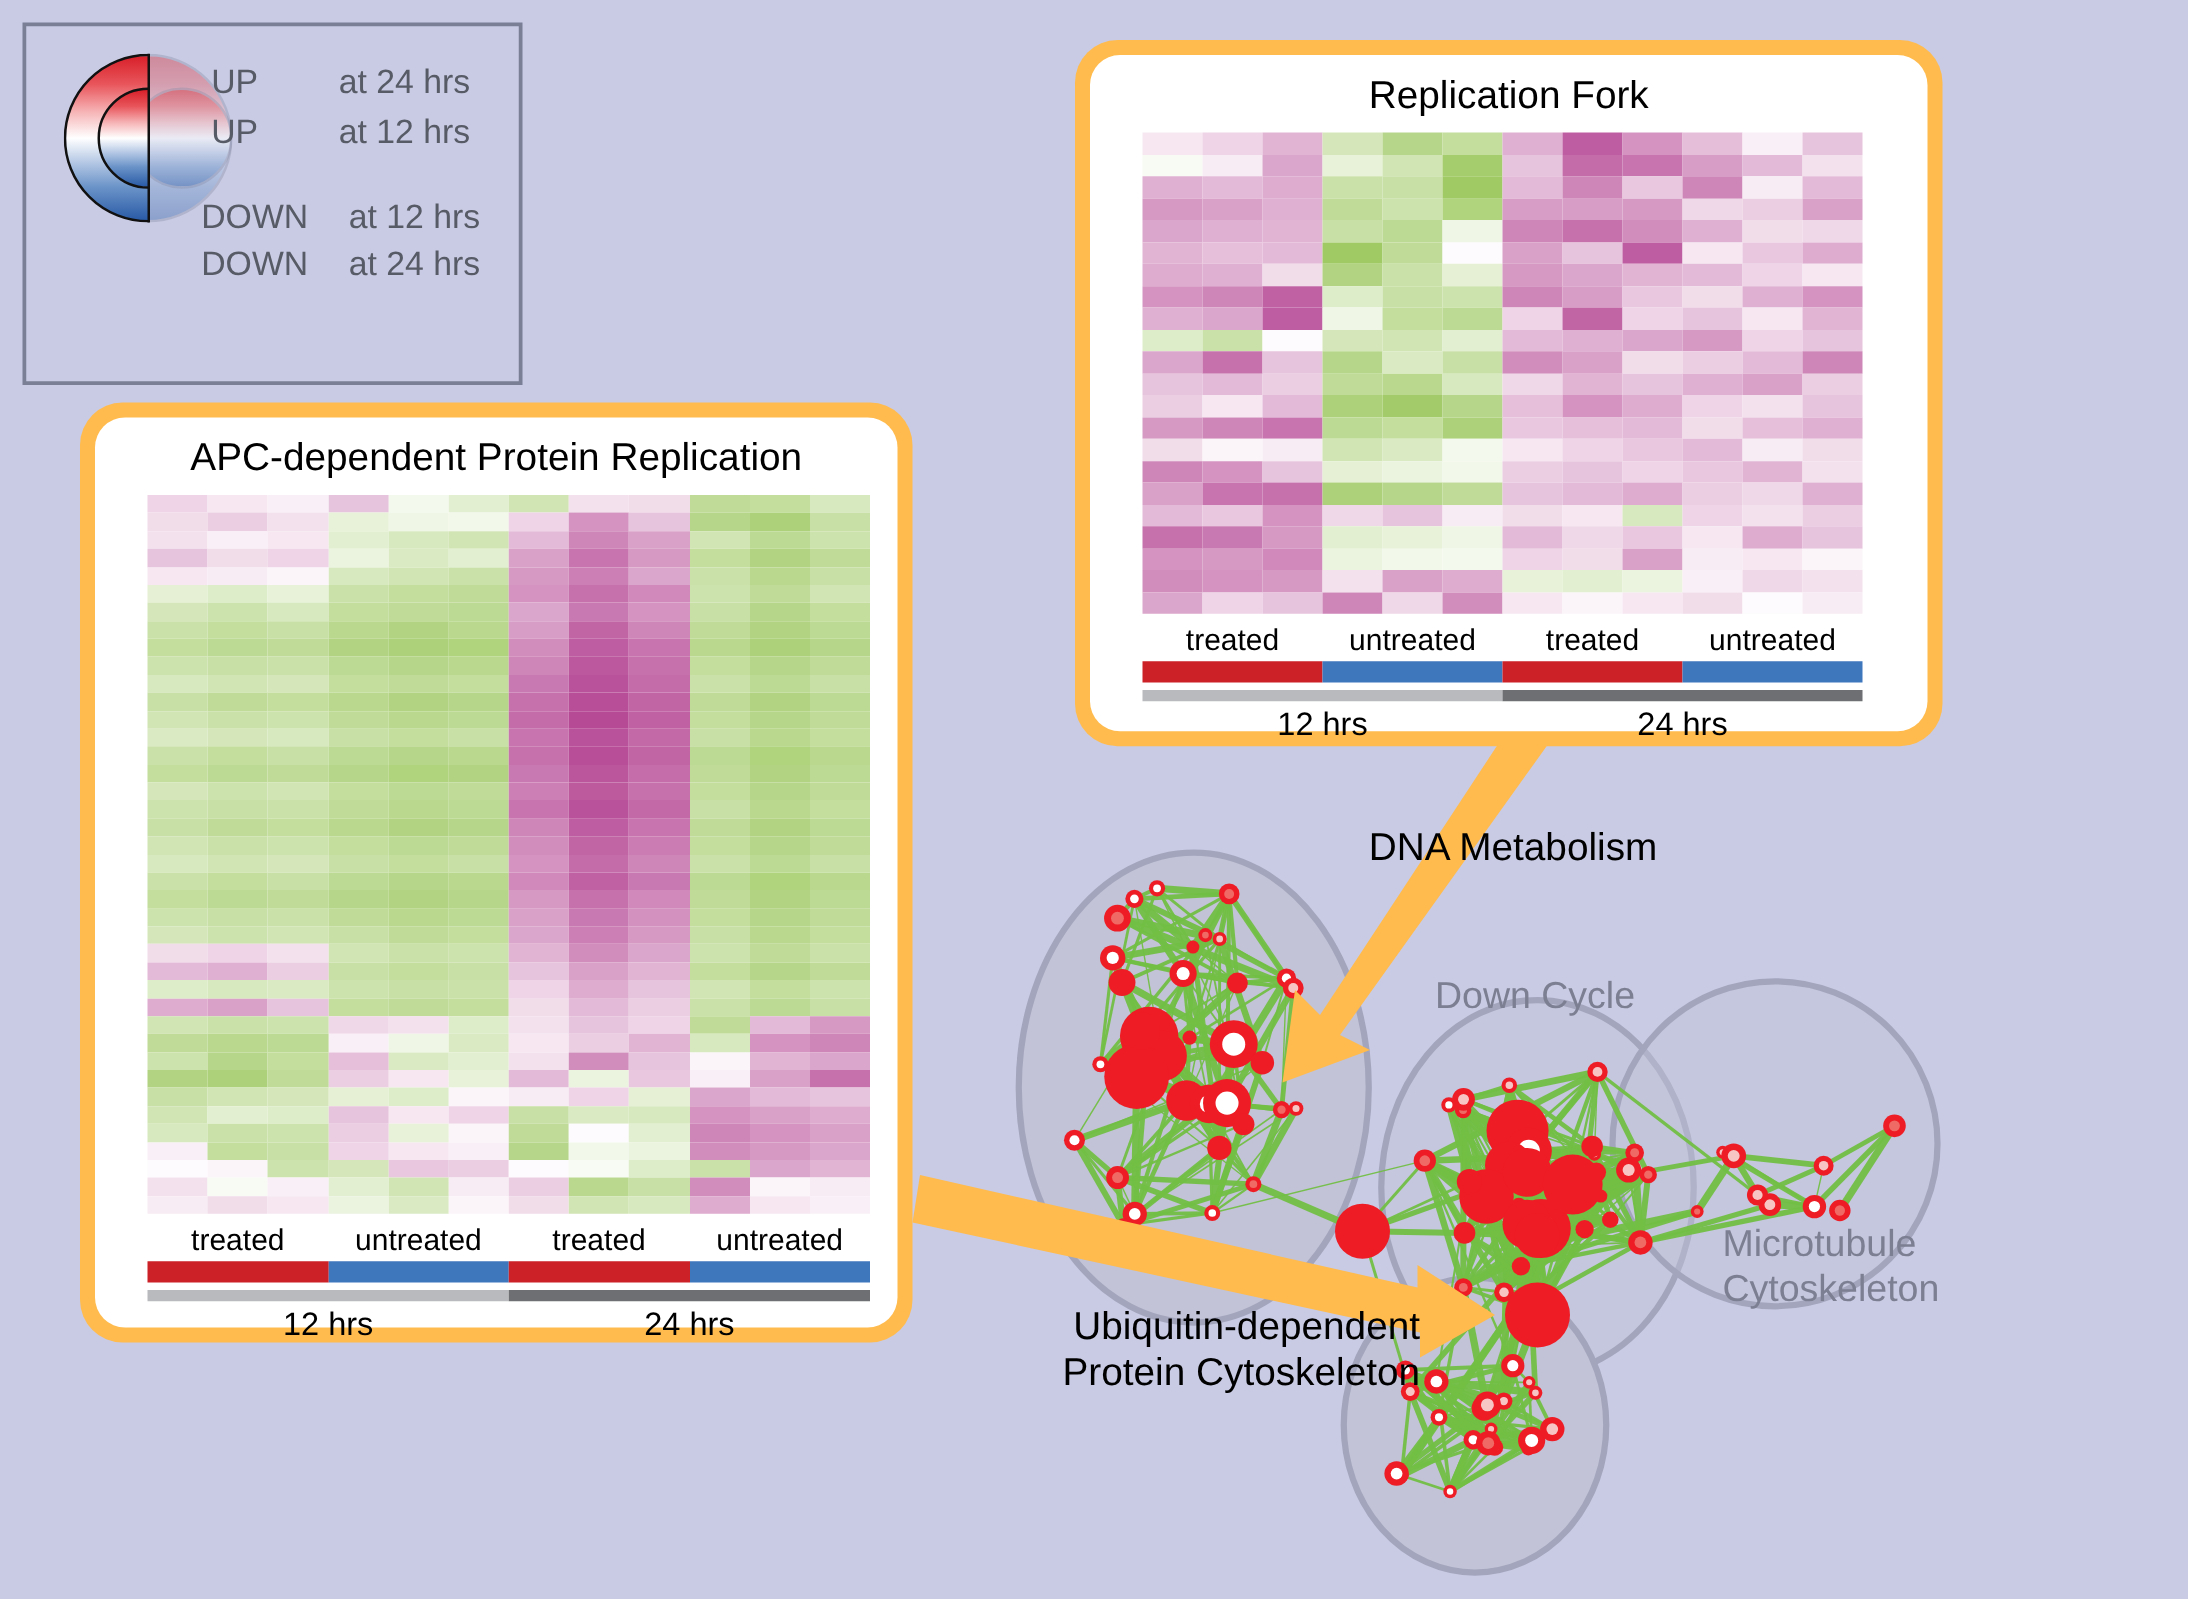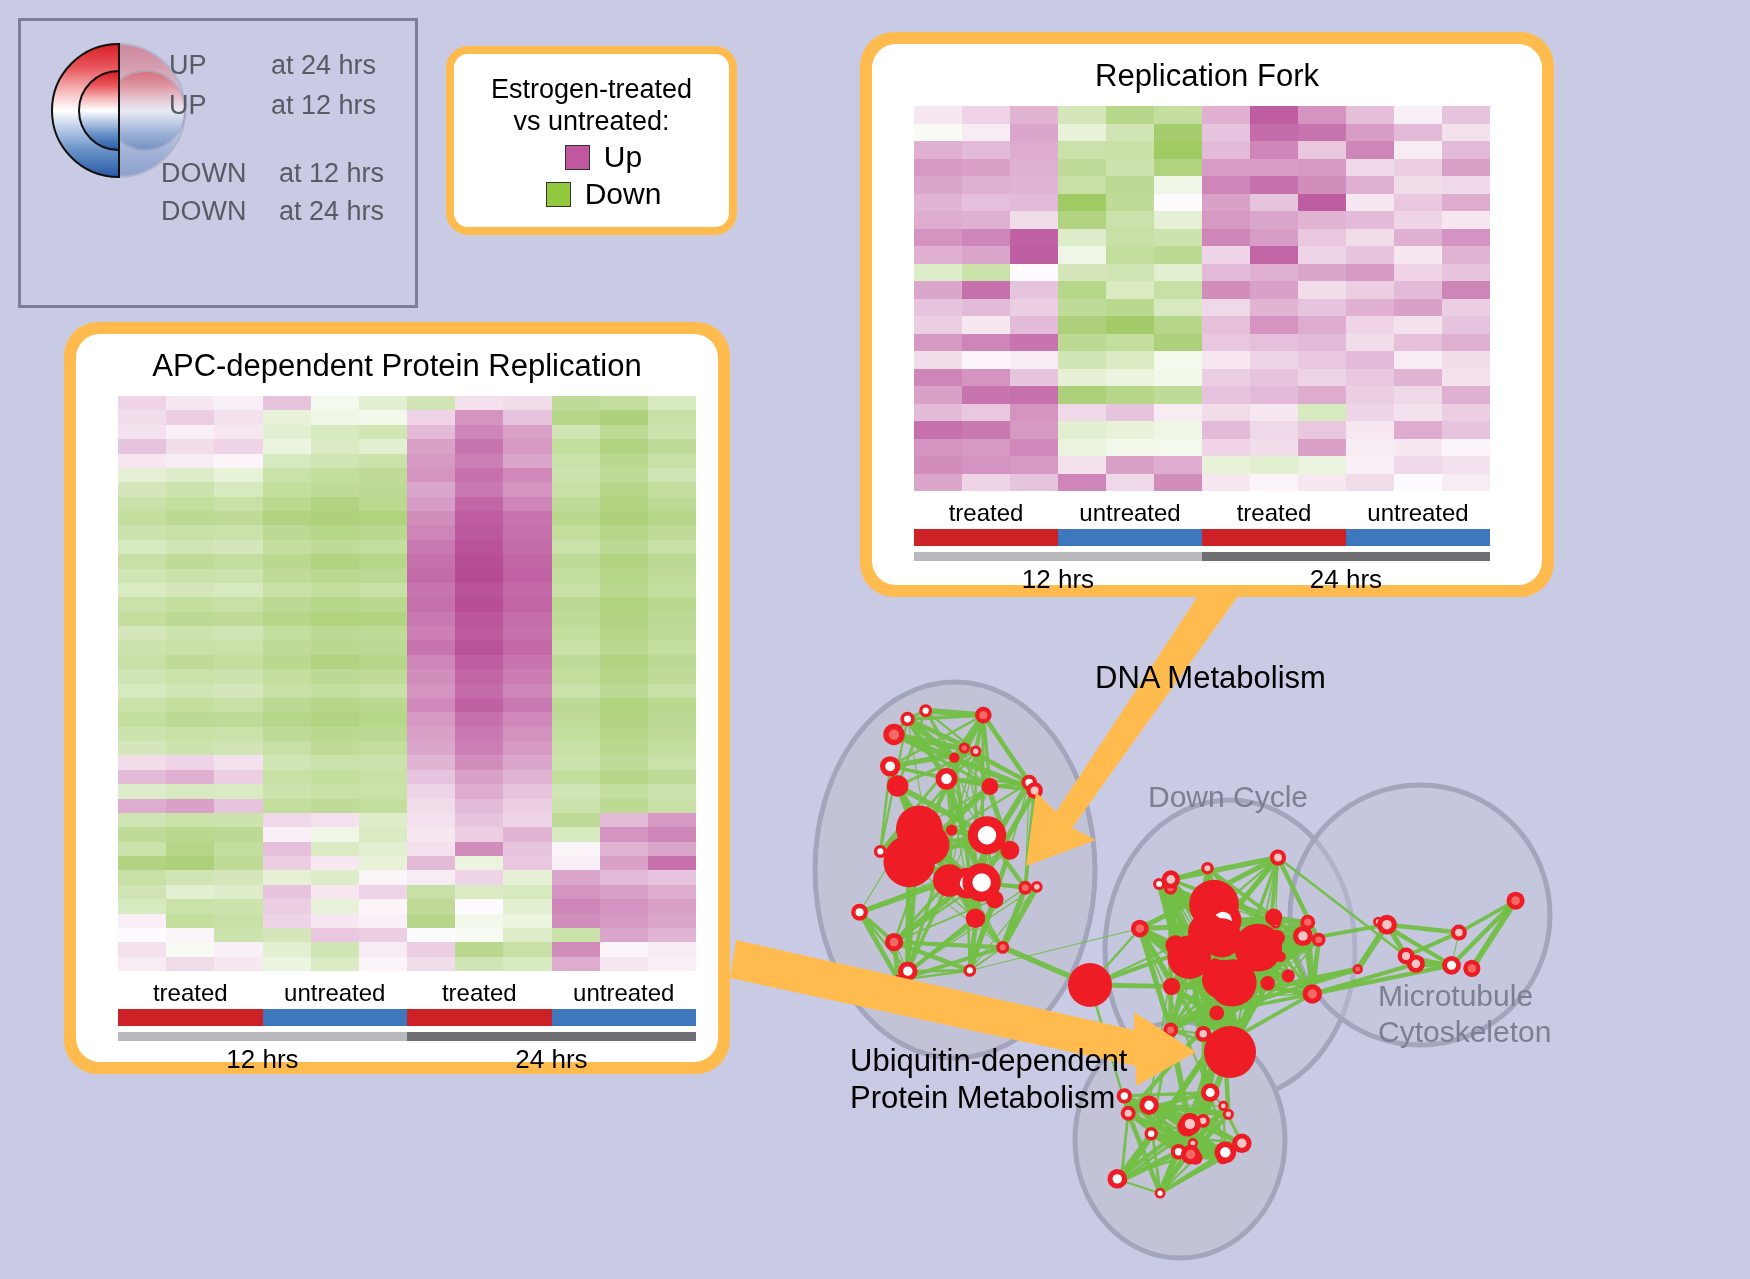--- a/index.html
+++ b/index.html
@@ -76,21 +76,21 @@
   .annot{position:absolute;}
   .annot .lblrow{display:grid;grid-template-columns:repeat(4,1fr);}
   .annot .lblrow span{text-align:center;font-size:24px;color:#000;}
   .annot .cbar{display:grid;grid-template-columns:repeat(4,1fr);height:17px;margin-top:2px;}
   .annot .gbar{display:grid;grid-template-columns:repeat(2,1fr);height:9px;margin-top:6px;}
   .annot .hrow{display:grid;grid-template-columns:repeat(2,1fr);margin-top:3px;}
   .annot .hrow span{text-align:center;font-size:26px;color:#000;}
 
   
   #network{position:absolute;left:760px;top:600px;width:990px;height:679px;}
-  .nlabel{position:absolute;white-space:pre-line;}
+  .nlabel{position:absolute;white-space:pre-line;text-align:right;}
   #lab-dna{left:1095px;top:660px;font-size:31px;color:#000;}
   #lab-cc{left:1148px;top:780px;font-size:30px;color:#7c7f92;}
   #lab-mt{left:1378px;top:978px;font-size:30px;color:#7c7f92;line-height:1.2;text-align:left;}
   #lab-ubq{left:850px;top:1042px;font-size:31px;color:#000;line-height:1.2;}
 </style>
 </head>
 <body>
 
 <div class="stage">
 
@@ -109,34 +109,20 @@
     <div class="wheel-row" id="wl-up24">UP</div>
     <div class="wheel-row" id="wl-at24">at 24 hrs</div>
     <div class="wheel-row" id="wl-up12">UP</div>
     <div class="wheel-row" id="wl-at12">at 12 hrs</div>
     <div class="wheel-row" id="wl-dn12">DOWN</div>
     <div class="wheel-row" id="wl-atd12">at 12 hrs</div>
     <div class="wheel-row" id="wl-dn24">DOWN</div>
     <div class="wheel-row" id="wl-atd24">at 24 hrs</div>
   </div>
 
-  <div id="ud-legend">
-    <div class="inner">
-      <div class="hdr" style="white-space:pre-line;">Estrogen-treated
-vs untreated:</div>
-      <div class="lg-row">
-        <span class="sw" id="sw-up" style="background: rgb(192, 88, 159);"></span>
-        <span class="lg-lbl">Up</span>
-      </div>
-      <div class="lg-row">
-        <span class="sw" id="sw-down" style="background: rgb(146, 200, 62);"></span>
-        <span class="lg-lbl">Down</span>
-      </div>
-    </div>
-  </div>
 
   <div class="panel" id="panel-rf">
     <div class="sheet">
       <div class="ptitle">Replication Fork</div>
       <div class="hm" id="hm-rf" style="left: 42px; top: 62px; width: 576px; height: 385px; grid-template-columns: repeat(12, 1fr); grid-template-rows: repeat(22, 1fr);">
           <div style="background: rgb(246, 231, 241);"></div>
           <div style="background: rgb(238, 212, 230);"></div>
           <div style="background: rgb(225, 180, 211);"></div>
           <div style="background: rgb(213, 231, 186);"></div>
           <div style="background: rgb(182, 214, 137);"></div>
@@ -1871,15 +1857,15 @@
   <svg style="position:absolute;left:0;top:0;width:1750px;height:1279px;pointer-events:none;">
     <polygon fill="#ffbb4d" points="1198,596 1238,596 1072,828 1096,840 1026,866 1036,792 1056,812"></polygon>
     <polygon fill="#ffbb4d" points="736,940 1134,1030 1134,1012 1196,1052 1136,1086 1136,1066 730,978"></polygon>
   </svg>
 
   <div class="nlabel" id="lab-dna">DNA Metabolism</div>
   <div class="nlabel" id="lab-cc">Down Cycle</div>
   <div class="nlabel" id="lab-mt">Microtubule
 Cytoskeleton</div>
   <div class="nlabel" id="lab-ubq">Ubiquitin-dependent
-Protein Metabolism</div>
+Protein Cytoskeleton</div>
 
 </div>
 
 </body></html>

